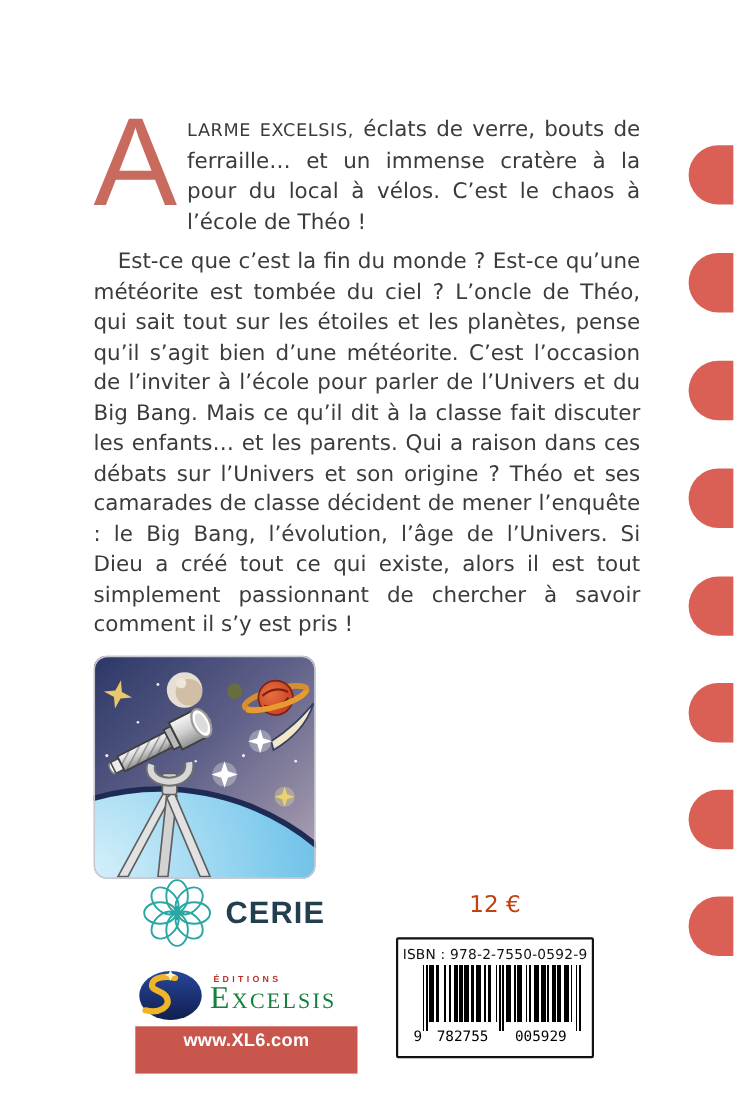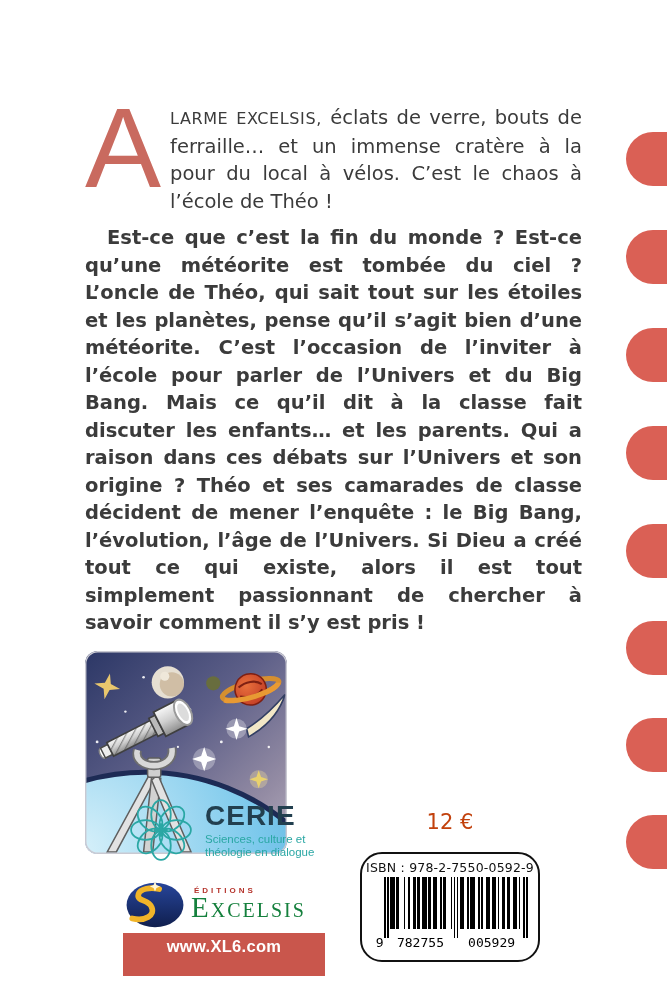--- a/index.html
+++ b/index.html
@@ -4,21 +4,21 @@
 <style>
   html,body{margin:0;padding:0;background:#ffffff;}
   .page{position:relative;width:667px;height:1000px;background:#ffffff;overflow:hidden;
         font-family:"DejaVu Sans",sans-serif;}
   
   .tab{position:absolute;right:0;width:41px;height:54px;background:#da6055;
        border-radius:27px 0 0 27px;}
   
   .content{position:absolute;left:85px;top:104px;width:497px;color:#3b3b3b;}
   .content p{margin:0 0 9px 0;font-size:19.5px;line-height:27.5px;text-align:justify;}
-  .p2,.p3-first{text-indent:22px;font-weight:bold;}
+  .p2,.p3-first{text-indent:22px;}
   .dropcap{float:left;font-family:"Liberation Sans",sans-serif;font-weight:400;
            font-size:114px;line-height:82px;color:#c96a5f;margin:3px 9px 0 0;}
   .leadin{font-size:16px;letter-spacing:.6px;}
   .p3-first{display:block;text-align:justify;-moz-text-align-last:justify;text-align-last:justify;}
   .illu-wrap{float:left;margin:5px 19px 2px 0;}
   .illu{display:block;border-radius:12px;}
   
   .cerie{position:absolute;left:128px;top:797px;display:flex;align-items:center;gap:11px;}
   .cerie-name{font-family:"Liberation Sans",sans-serif;font-weight:700;font-size:28px;
               letter-spacing:1px;color:#223f4f;line-height:30px;}
@@ -29,21 +29,21 @@
               color:#b5342c;font-weight:700;margin-left:3px;}
   .exc-name{font-family:"Liberation Serif",serif;font-size:20px;letter-spacing:2px;
             color:#15803d;line-height:24px;}
   .exc-name::first-letter{font-size:29px;}
   .web-banner{position:absolute;left:123px;top:933px;width:202px;height:43px;background:#c9564c;
               color:#ffffff;font-family:"Liberation Sans",sans-serif;font-weight:700;
               font-size:16.5px;line-height:27px;text-align:center;letter-spacing:.3px;}
   .price{position:absolute;left:360px;top:810px;width:180px;text-align:center;
          font-size:21px;color:#c2410c;}
   .barcode-box{position:absolute;left:360px;top:852px;width:180px;height:110px;background:#ffffff;
-               border:2px solid #111111;border-radius:22px;box-sizing:border-box;
+               border:2px solid #111111;border-radius:2px;box-sizing:border-box;
                display:flex;flex-direction:column;align-items:center;padding-top:6px;}
   .isbn-label{font-size:12.5px;color:#111111;letter-spacing:.2px;margin-bottom:2px;
               font-family:"DejaVu Sans",sans-serif;}
   .barcode-svg{shape-rendering:crispEdges;}
 </style>
 </head>
 <body>
 
 <div class="page">
 
@@ -185,24 +185,20 @@
         <ellipse cx="32" cy="17" rx="9.5" ry="14" transform="rotate(135 32 32)"></ellipse>
         <ellipse cx="32" cy="17" rx="9.5" ry="14" transform="rotate(180 32 32)"></ellipse>
         <ellipse cx="32" cy="17" rx="9.5" ry="14" transform="rotate(225 32 32)"></ellipse>
         <ellipse cx="32" cy="17" rx="9.5" ry="14" transform="rotate(270 32 32)"></ellipse>
         <ellipse cx="32" cy="17" rx="9.5" ry="14" transform="rotate(315 32 32)"></ellipse>
         <path d="M32,25.5 L32,38.5 M25.5,32 L38.5,32" stroke-width="2"></path>
       </g>
     </svg>
     <div>
       <div class="cerie-name">CERIE</div>
-      <div class="cerie-tag">
-        <div>Sciences, culture et</div>
-        <div>théologie en dialogue</div>
-      </div>
     </div>
   </div>
 
   <div class="excelsis">
     <svg width="62" height="50" viewBox="0 0 60 48">
       <defs>
         <linearGradient id="excG" x1="0" y1="0" x2="0" y2="1">
           <stop offset="0" stop-color="#27459a"></stop>
             <stop offset="1" stop-color="#101f4e"></stop>
         </linearGradient>

